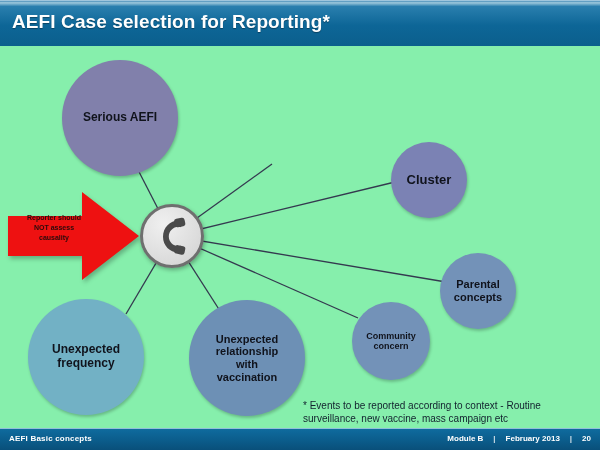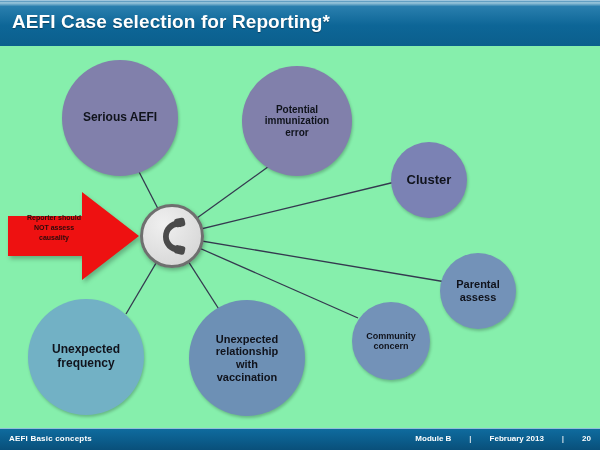--- a/index.html
+++ b/index.html
@@ -146,21 +146,21 @@
     letter-spacing: .2px;
   }
   #footer-right {
     position: absolute;
     right: 9px;
     top: 5px;
     color: #ffffff;
     font-size: 8px;
     font-weight: bold;
     display: flex;
-    gap: 18px;
+    gap: 10px;
     align-items: flex-end;
   }
   .f-sep { opacity: .8; }
 </style>
 </head>
 <body>
 
 <div id="slide">
 
   <div id="header">
@@ -178,33 +178,28 @@
         <line x1="172" y1="190" x2="358" y2="272"></line>
         <line x1="172" y1="190" x2="222" y2="268"></line>
         <line x1="172" y1="190" x2="126" y2="268"></line>
       </g>
     </svg>
 
     <div class="bubble b-purple" style="left:62px; top:14px; width:116px; height:116px; font-size:12px;">
       <span>Serious AEFI</span>
     </div>
 
-    <div class="bubble b-purple" style="left:242px; top:20px; width:110px; height:110px; font-size:10px;">
-      <span>Potential
-immunization
-error</span>
-    </div>
 
     <div class="bubble b-periwinkle" style="left:391px; top:96px; width:76px; height:76px; font-size:13px;">
       <span>Cluster</span>
     </div>
 
     <div class="bubble b-steel2" style="left:440px; top:207px; width:76px; height:76px; font-size:11px;">
       <span>Parental
-assess</span>
+concepts</span>
     </div>
 
     <div class="bubble b-steel2" style="left:352px; top:256px; width:78px; height:78px; font-size:9px;justify-content:center;">
       <span>Community
 concern</span>
     </div>
 
     <div class="bubble b-steel" style="left:189px; top:254px; width:116px; height:116px; font-size:11px;">
       <span>Unexpected
 relationship
@@ -231,20 +226,22 @@
         <path d="M26.5 4.5c-8.5 0-15.5 7.2-15.5 16.2 0 8.8 6.8 15.8 15.2 15.8
                  1.6 0 3.1-.2 4.5-.6l-1.8-6.1c-.9.2-1.8.4-2.7.4-5.2 0-9.4-4.3-9.4-9.6
                  0-5.4 4.3-9.8 9.6-9.8.9 0 1.8.1 2.6.4l1.9-6.1c-1.4-.4-2.9-.6-4.4-.6z" fill="#4a4a4a"></path>
         <rect x="22.5" y="2.2" width="10.5" height="8.6" rx="2.6" fill="#4a4a4a" transform="rotate(-12 27.7 6.5)"></rect>
         <rect x="22.5" y="29.6" width="10.5" height="8.6" rx="2.6" fill="#4a4a4a" transform="rotate(12 27.7 33.9)"></rect>
       </svg>
     </div>
 
   </div>
 
+  <div id="footnote">* Events to be reported according to context - Routine
+surveillance, new  vaccine, mass campaign etc</div>
 
   <div id="footer">
     <div id="footer-left">AEFI Basic concepts</div>
     <div id="footer-right">
       <span>Module B</span>
       <span class="f-sep">|</span>
       <span>February 2013</span>
       <span class="f-sep">|</span>
       <span>20</span>
     </div>

